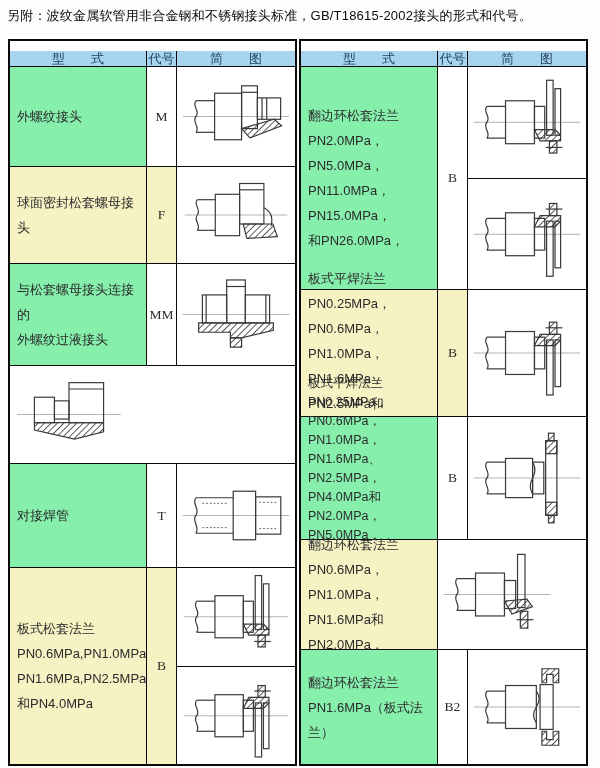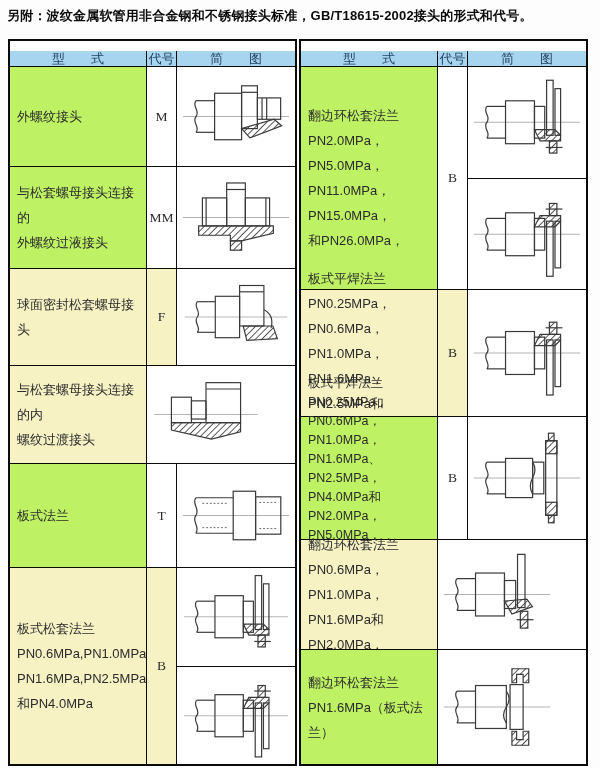--- a/index.html
+++ b/index.html
@@ -8,21 +8,21 @@
     position: relative;
     background: #fdfdfd;
     font-family: "Liberation Sans", sans-serif;
     overflow: hidden;
   }
   .title {
     position: absolute;
     left: 7px; top: 7px;
     width: 590px;
     font-size: 13px;
-    font-weight: bold;
+    font-weight: normal;
     color: #0b0b0b;
     letter-spacing: 0.2px;
   }
   .tables {
     position: absolute;
     left: 8px; top: 39px;
     display: flex;
     gap: 2px;
   }
   .half {
@@ -35,21 +35,21 @@
     width: 137px;
     border-right: 1px solid var(--border, #000);
     display: flex;
     align-items: center;
     padding-left: 7px;
     padding-right: 2px;
     font-size: 13px;
     line-height: 25px;
     color: var(--text, #222);
     white-space: pre-line;
-    background: #bef264;
+    background: #86efac;
   }
   .cc {
     width: 30px;
     border-right: 1px solid var(--border, #000);
     display: flex;
     align-items: center;
     justify-content: center;
     font-family: "Liberation Serif", serif;
     font-size: 13.5px;
     color: var(--text, #222);
@@ -124,20 +124,47 @@
                 <rect x="83" y="30" width="25" height="23"></rect>
                 <line x1="88" y1="30" x2="88" y2="53"></line>
                 <line x1="93" y1="30" x2="93" y2="53"></line>
                 <polygon points="66,63 101,53 109,60 75,73" fill="url(#hp)"></polygon>
               </g>
             </svg>
           </div>
       </div>
     </div>
 
+    <div class="row hl" style="height:97px">
+      <div class="ct">球面密封松套螺母接头</div>
+      <div class="cc">F</div>
+      <div class="cd">
+        <div class="sub">
+            <svg viewBox="0 0 120 100" preserveAspectRatio="xMidYMid meet">
+              <defs>
+                <pattern id="hp" patternUnits="userSpaceOnUse" width="5" height="5" patternTransform="rotate(45)">
+                  <line x1="0" y1="0" x2="0" y2="5" stroke="#3a3a3a" stroke-width="1.8"></line>
+                </pattern>
+              </defs>
+              <g stroke="#3a3a3a" stroke-width="1.3" fill="none" stroke-linejoin="miter">
+                <line x1="3" y1="50" x2="117" y2="50" stroke="#8a8a8a" stroke-width="0.7"></line>
+                <path d="M17,33 c-5,6 5,11 0,17 c-5,6 5,11 0,17"></path>
+                <line x1="17" y1="33" x2="37" y2="33"></line>
+                <line x1="17" y1="67" x2="37" y2="67"></line>
+                <rect x="37" y="27" width="27" height="46"></rect>
+                <rect x="64" y="15" width="27" height="45"></rect>
+                <line x1="64" y1="22" x2="91" y2="22"></line>
+                <path d="M91,42 c8,4 10,12 8,20"></path>
+                <polygon points="68,60 101,60 106,74 72,76" fill="url(#hp)"></polygon>
+              </g>
+            </svg>
+          </div>
+      </div>
+    </div>
+
     <div class="row" style="height:102px">
       <div class="ct">与松套螺母接头连接的
 外螺纹过液接头</div>
       <div class="cc">MM</div>
       <div class="cd">
         <div class="sub">
             <svg viewBox="0 0 120 100" preserveAspectRatio="xMidYMid meet">
               <defs>
                 <pattern id="hp" patternUnits="userSpaceOnUse" width="5" height="5" patternTransform="rotate(45)">
                   <line x1="0" y1="0" x2="0" y2="5" stroke="#3a3a3a" stroke-width="1.8"></line>
@@ -152,50 +179,21 @@
                 <rect x="50" y="13" width="20" height="46"></rect>
                 <line x1="50" y1="20" x2="70" y2="20"></line>
                 <polygon points="20,59 100,59 100,67 66,75 54,75 54,69 20,69" fill="url(#hp)"></polygon>
                 <rect x="54" y="75" width="12" height="10" fill="url(#hp)"></rect>
               </g>
             </svg>
           </div>
       </div>
     </div>
 
-    <div class="row hl" style="height:97px">
-      <div class="ct">球面密封松套螺母接头</div>
-      <div class="cc">F</div>
-      <div class="cd">
-        <div class="sub">
-            <svg viewBox="0 0 120 100" preserveAspectRatio="xMidYMid meet">
-              <defs>
-                <pattern id="hp" patternUnits="userSpaceOnUse" width="5" height="5" patternTransform="rotate(45)">
-                  <line x1="0" y1="0" x2="0" y2="5" stroke="#3a3a3a" stroke-width="1.8"></line>
-                </pattern>
-              </defs>
-              <g stroke="#3a3a3a" stroke-width="1.3" fill="none" stroke-linejoin="miter">
-                <line x1="3" y1="50" x2="117" y2="50" stroke="#8a8a8a" stroke-width="0.7"></line>
-                <path d="M17,33 c-5,6 5,11 0,17 c-5,6 5,11 0,17"></path>
-                <line x1="17" y1="33" x2="37" y2="33"></line>
-                <line x1="17" y1="67" x2="37" y2="67"></line>
-                <rect x="37" y="27" width="27" height="46"></rect>
-                <rect x="64" y="15" width="27" height="45"></rect>
-                <line x1="64" y1="22" x2="91" y2="22"></line>
-                <path d="M91,42 c8,4 10,12 8,20"></path>
-                <polygon points="68,60 101,60 106,74 72,76" fill="url(#hp)"></polygon>
-              </g>
-            </svg>
-          </div>
-      </div>
-    </div>
-
     <div class="row hl" style="height:98px">
-      <div class="ct">与松套螺母接头连接的内
-螺纹过渡接头</div>
       <div class="cd">
         <div class="sub">
             <svg viewBox="0 0 120 100" preserveAspectRatio="xMidYMid meet">
               <defs>
                 <pattern id="hp" patternUnits="userSpaceOnUse" width="5" height="5" patternTransform="rotate(45)">
                   <line x1="0" y1="0" x2="0" y2="5" stroke="#3a3a3a" stroke-width="1.8"></line>
                 </pattern>
               </defs>
               <g stroke="#3a3a3a" stroke-width="1.3" fill="none" stroke-linejoin="miter">
                 <line x1="3" y1="50" x2="117" y2="50" stroke="#8a8a8a" stroke-width="0.7"></line>
@@ -204,21 +202,21 @@
                 <rect x="60" y="15" width="38" height="44"></rect>
                 <line x1="60" y1="22" x2="98" y2="22"></line>
                 <polygon points="22,59 98,59 98,69 66,77 22,67" fill="url(#hp)"></polygon>
               </g>
             </svg>
           </div>
       </div>
     </div>
 
     <div class="row" style="height:104px">
-      <div class="ct">板式法兰</div>
+      <div class="ct">对接焊管</div>
       <div class="cc">T</div>
       <div class="cd">
         <div class="sub">
             <svg viewBox="0 0 120 100" preserveAspectRatio="xMidYMid meet">
               <defs>
                 <pattern id="hp" patternUnits="userSpaceOnUse" width="5" height="5" patternTransform="rotate(45)">
                   <line x1="0" y1="0" x2="0" y2="5" stroke="#3a3a3a" stroke-width="1.8"></line>
                 </pattern>
               </defs>
               <g stroke="#3a3a3a" stroke-width="1.3" fill="none" stroke-linejoin="miter">
@@ -446,20 +444,21 @@
                 <line x1="81" y1="77" x2="99" y2="77"></line>
               </g>
             </svg>
           </div>
       </div>
     </div>
 
     <div class="row" style="height:115px">
       <div class="ct">翻边环松套法兰
 PN1.6MPa（板式法兰）</div>
+      <div class="cc">B2</div>
       <div class="cd">
         <div class="sub">
             <svg viewBox="0 0 120 100" preserveAspectRatio="xMidYMid meet">
               <defs>
                 <pattern id="hp" patternUnits="userSpaceOnUse" width="5" height="5" patternTransform="rotate(45)">
                   <line x1="0" y1="0" x2="0" y2="5" stroke="#3a3a3a" stroke-width="1.8"></line>
                 </pattern>
               </defs>
               <g stroke="#3a3a3a" stroke-width="1.3" fill="none" stroke-linejoin="miter">
                 <line x1="3" y1="50" x2="117" y2="50" stroke="#8a8a8a" stroke-width="0.7"></line>

